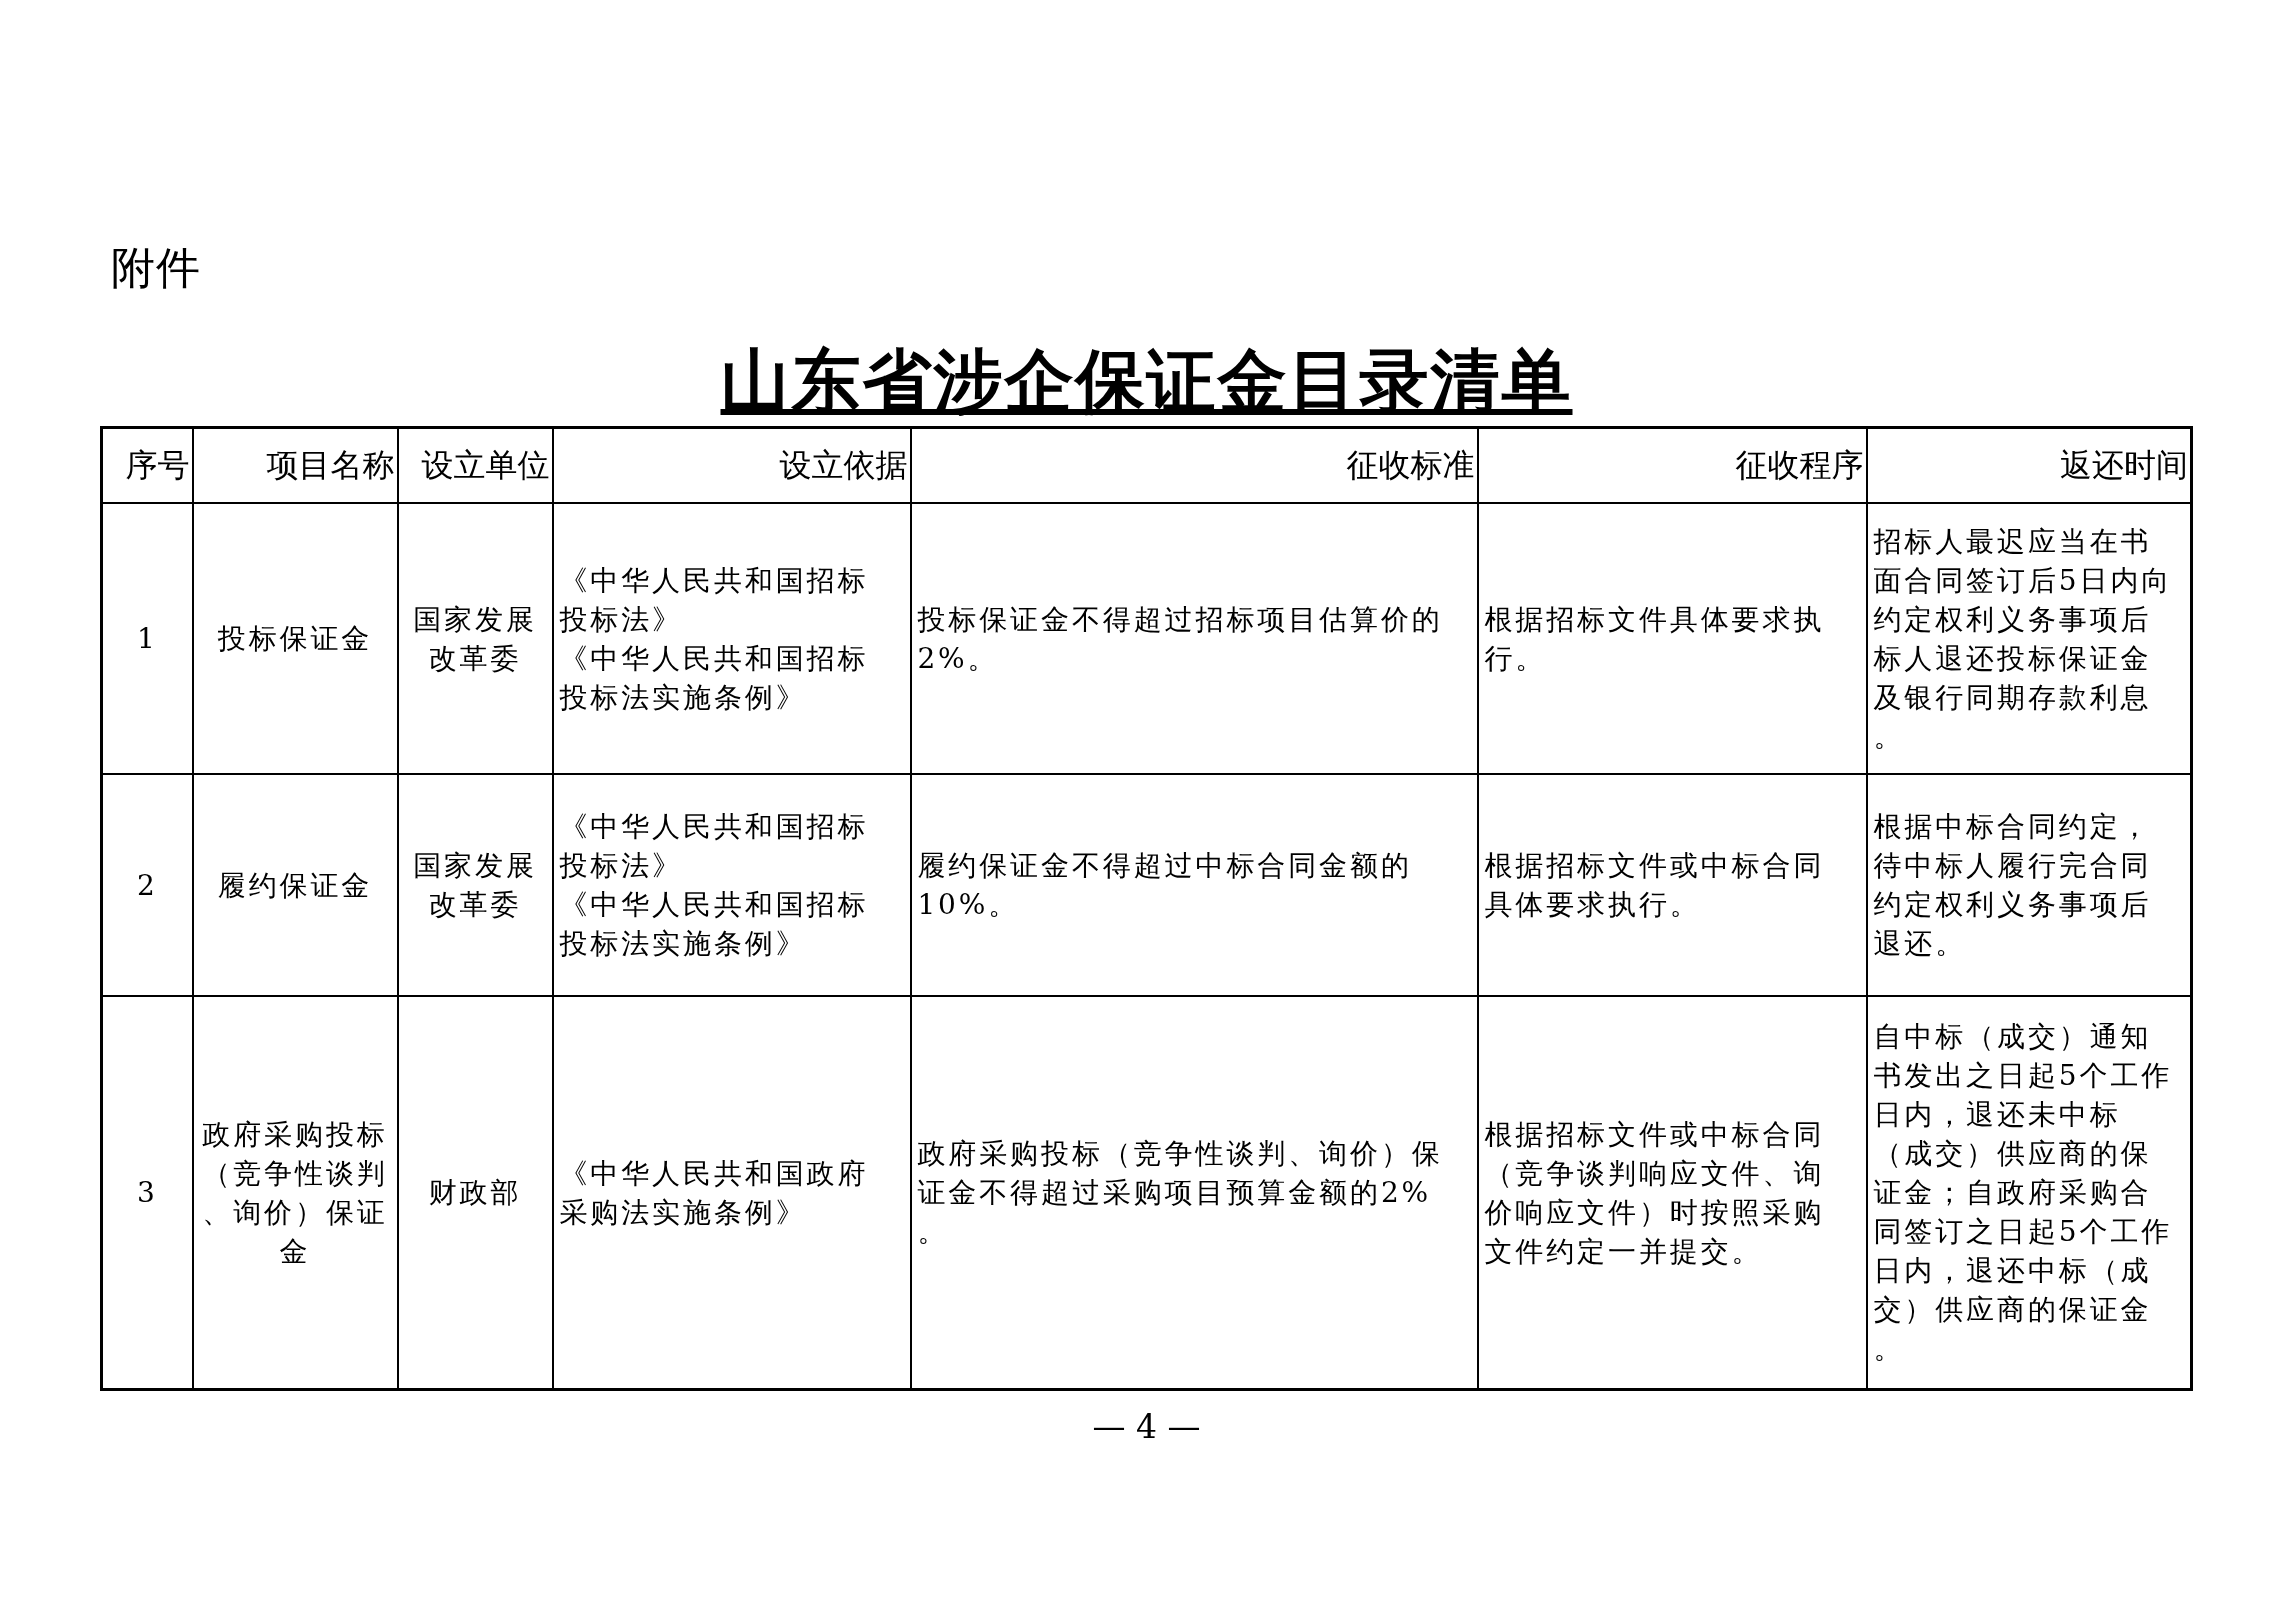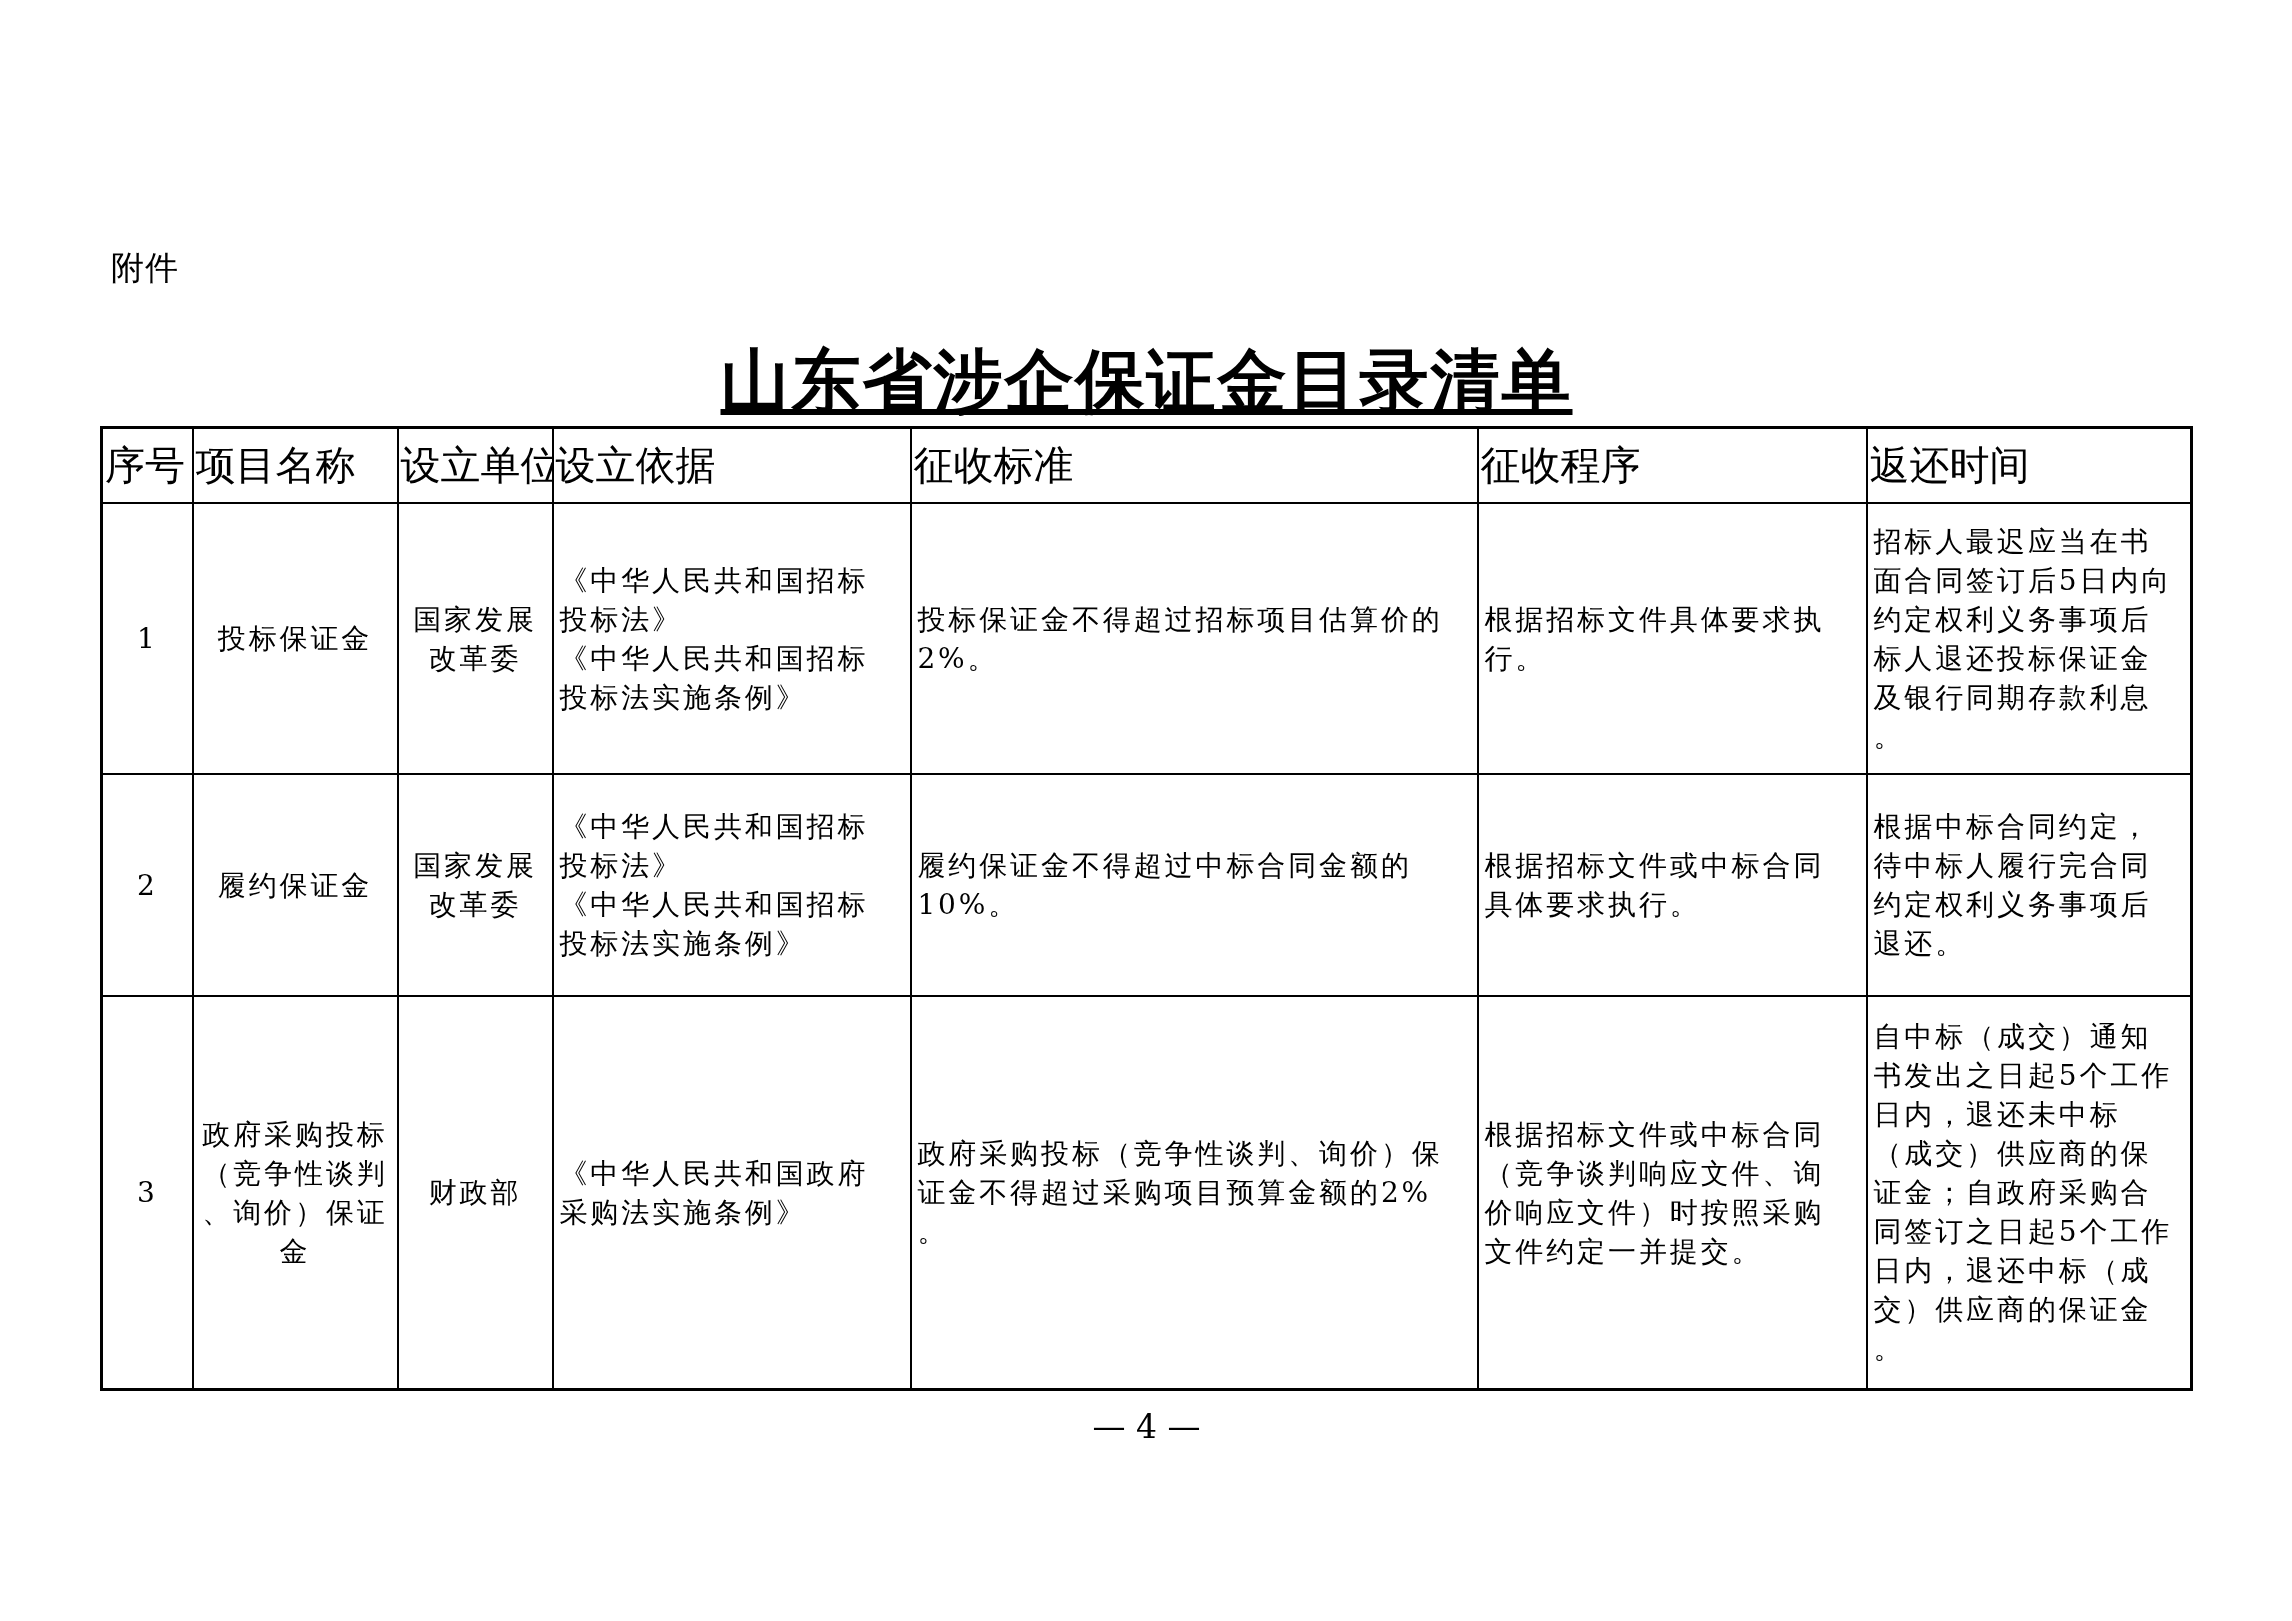--- a/index.html
+++ b/index.html
@@ -12,21 +12,21 @@
     height: 1621px;
     position: relative;
     overflow: hidden;
     color: #000;
   }
   .attach-label {
     position: absolute;
     left: 111px;
     top: 243px;
     font-family: "DejaVu Sans", sans-serif;
-    font-size: 33px;
+    font-size: 44px;
     line-height: 49px;
     letter-spacing: 1px;
   }
   .doc-title {
     position: absolute;
     left: 0;
     width: 2293px;
     top: 327px;
     text-align: center;
     font-family: "DejaVu Serif", serif;
@@ -48,22 +48,22 @@
   }
   table.catalog th, table.catalog td {
     border: 2.9px solid #000;
     padding: 0 5.9px;
     overflow: hidden;
   }
   table.catalog th {
     height: 73px;
     font-family: "DejaVu Sans", sans-serif;
     font-weight: normal;
-    font-size: 40px;
-    text-align: left;
+    font-size: 32px;
+    text-align: right;
     vertical-align: middle;
     white-space: nowrap;
     padding: 0 2px;
   }
   table.catalog td {
     font-family: "DejaVu Serif", serif;
     font-size: 28px;
     line-height: 39px;
     letter-spacing: 2.9px;
     vertical-align: middle;

